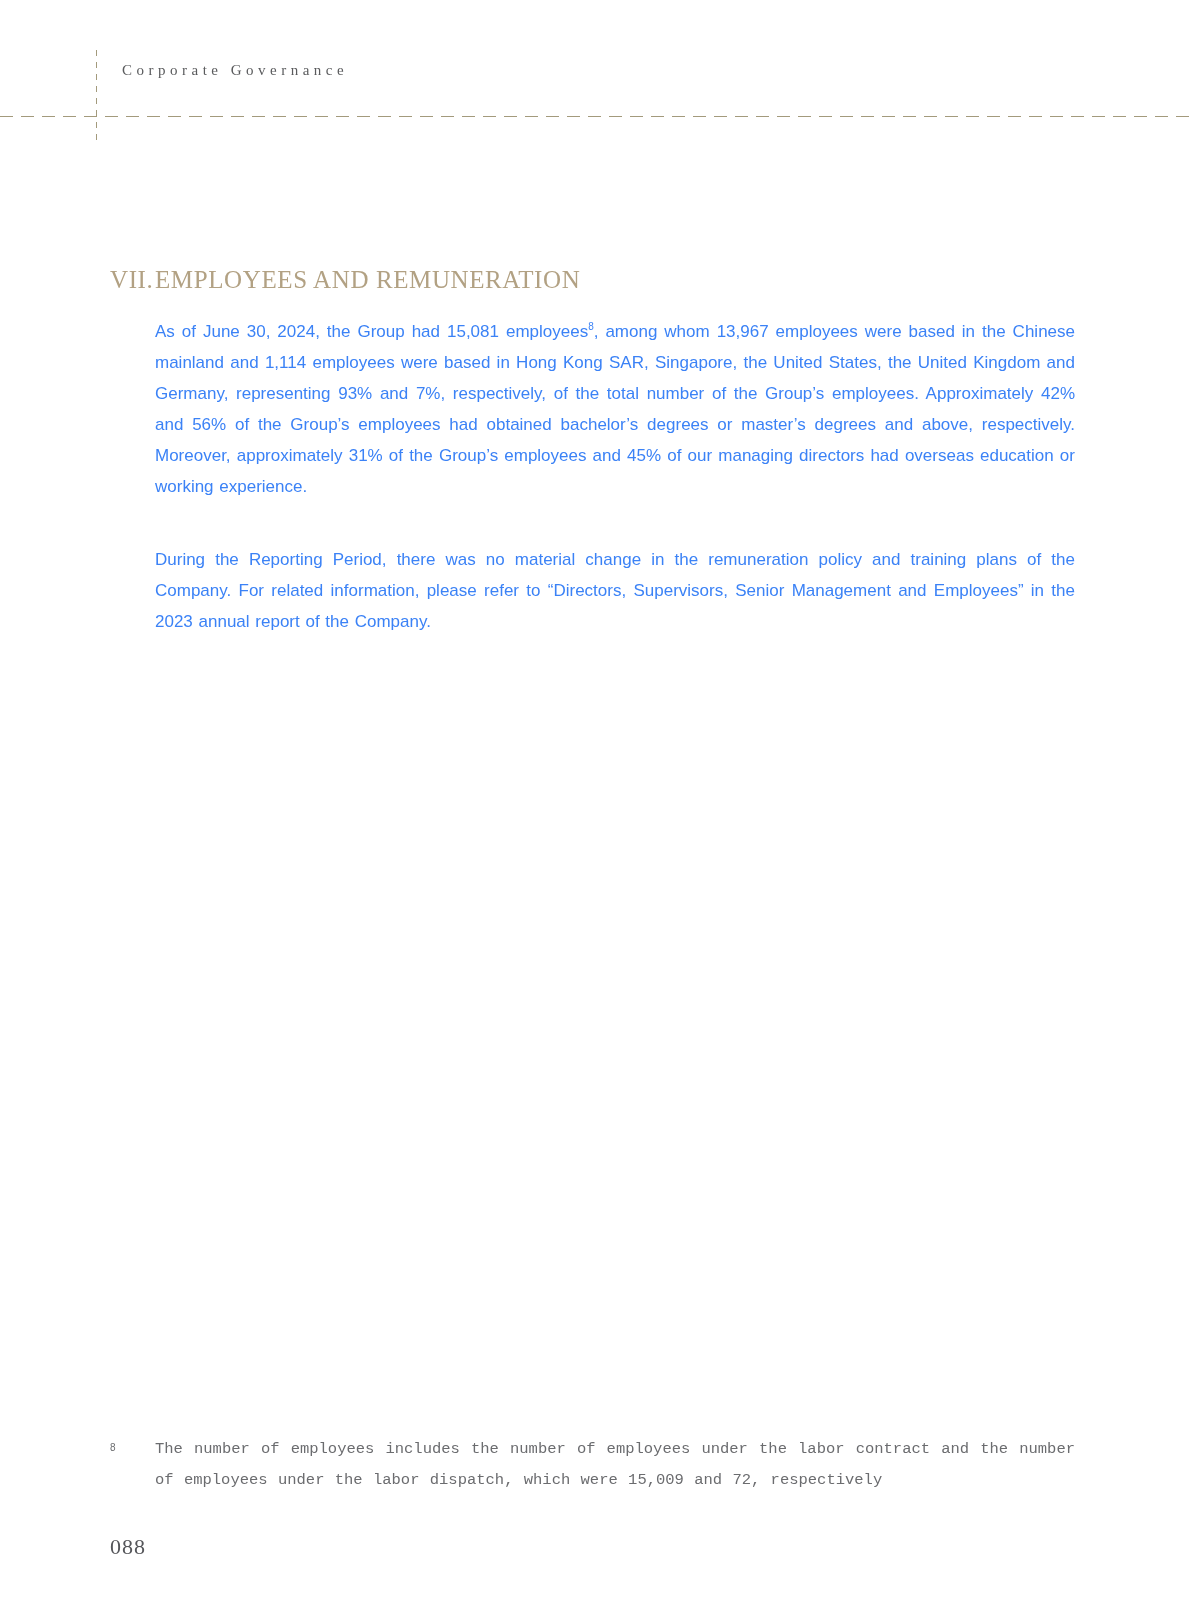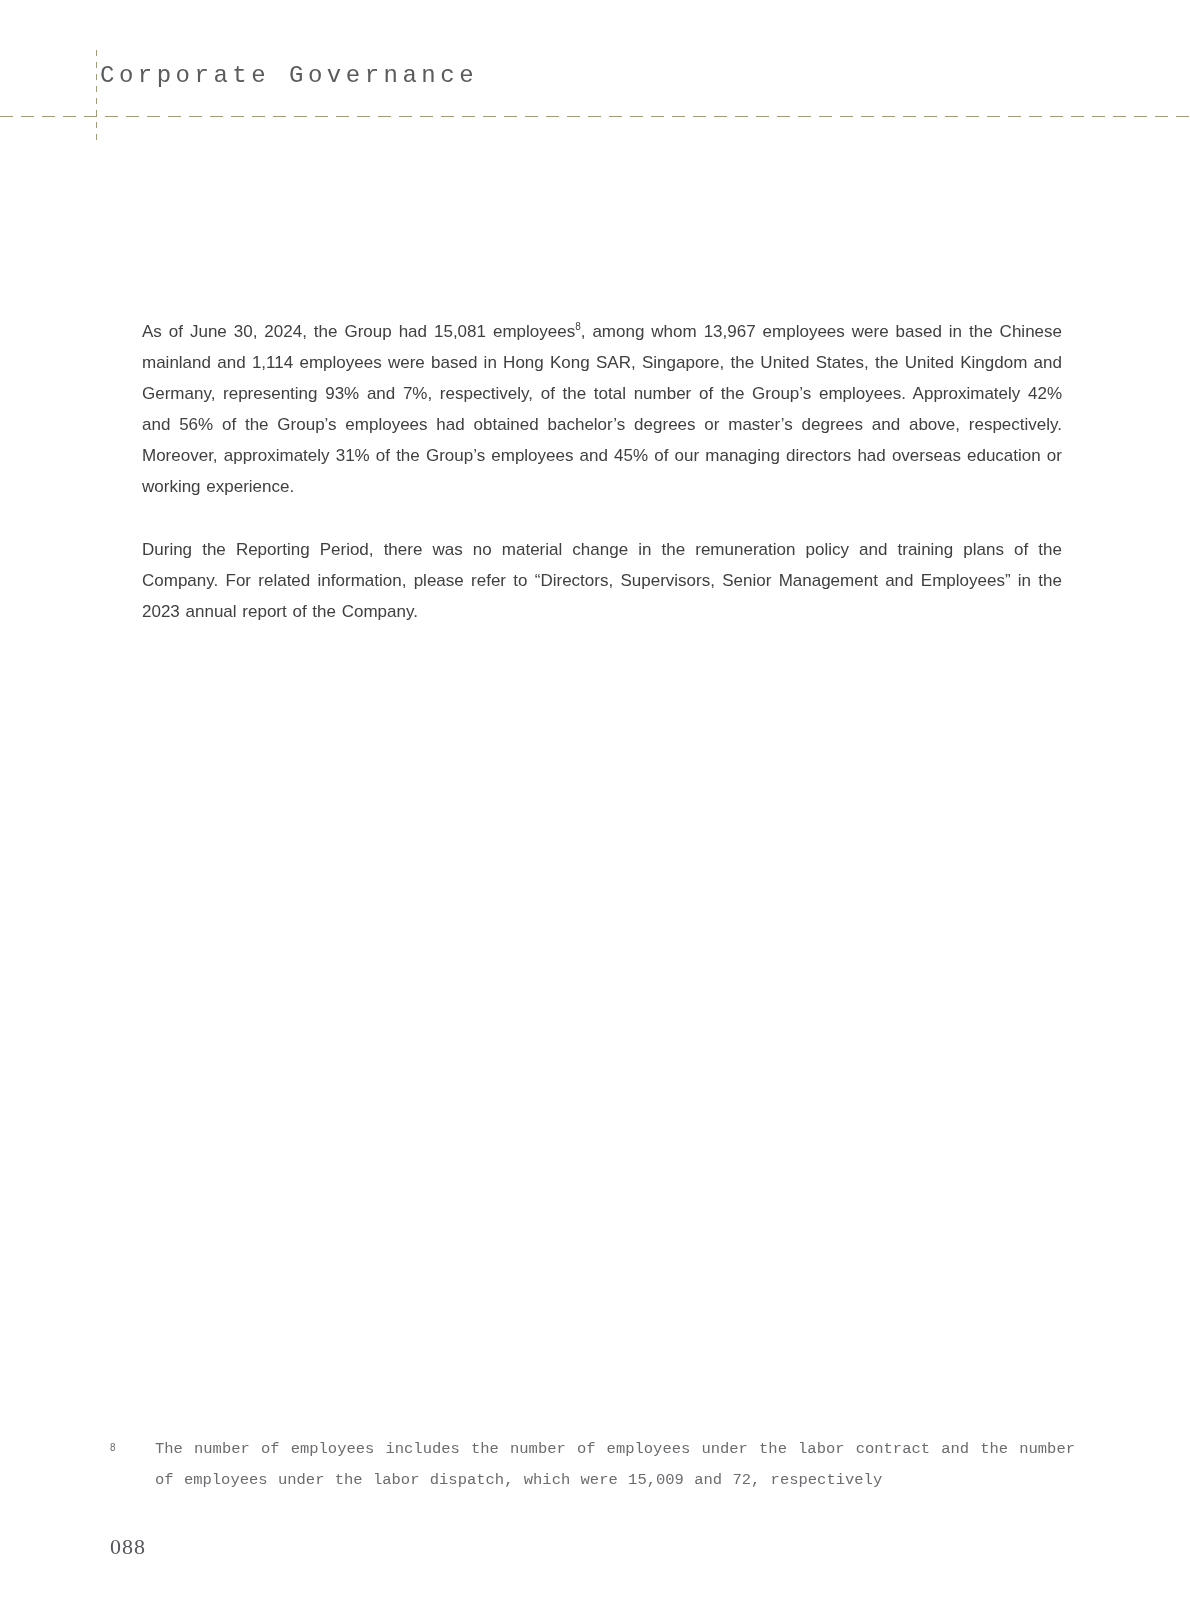--- a/index.html
+++ b/index.html
@@ -9,24 +9,24 @@
     width: 1190px;
     height: 1615px;
     background: #ffffff;
     font-family: "Liberation Sans", sans-serif;
     overflow: hidden;
   }
 
   
   .header-title {
     position: absolute;
-    left: 100px;
+    left: 122px;
     top: 62px;
-    font-family: Liberation Mono, monospace;
-    font-size: 24px;
+    font-family: Liberation Serif, serif;
+    font-size: 15px;
     letter-spacing: 4.5px;
     color: #5a5b5d;
     white-space: nowrap;
   }
   .v-dash {
     position: absolute;
     left: 96px;
     top: 50px;
     width: 1px;
     height: 90px;
@@ -51,30 +51,30 @@
     font-size: 25px;
     letter-spacing: 0.6px;
     color: #b2a183;
     white-space: nowrap;
   }
   .section-title .num { width: 45px; flex: none; }
 
   
   .body-copy {
     position: absolute;
-    left: 142px;
+    left: 155px;
     top: 316px;
     width: 920px;
     font-size: 17px;
     line-height: 31px;
-    color: #404040;
+    color: #3b82f6;
     text-align: justify;
     word-spacing: 1px;
   }
-  .body-copy p + p { margin-top: 32px; }
+  .body-copy p + p { margin-top: 42px; }
   sup {
     font-size: 10px;
     line-height: 0;
     vertical-align: super;
   }
 
   
   .footnote {
     position: absolute;
     left: 110px;
@@ -111,20 +111,24 @@
 </style>
 </head>
 <body>
 
 <div class="page">
 
   <div class="v-dash"></div>
   <div class="header-title">Corporate Governance</div>
   <div class="h-dash"></div>
 
+  <div class="section-title">
+    <span class="num">VII.</span>
+    <span>EMPLOYEES AND REMUNERATION</span>
+  </div>
 
   <div class="body-copy">
     <p><span>As of June 30, 2024, the Group had 15,081 employees</span><sup>8</sup><span>, among whom 13,967 employees were based in the Chinese mainland and 1,114 employees were based in Hong Kong SAR, Singapore, the United States, the United Kingdom and Germany, representing 93% and 7%, respectively, of the total number of the Group’s employees. Approximately 42% and 56% of the Group’s employees had obtained bachelor’s degrees or master’s degrees and above, respectively. Moreover, approximately 31% of the Group’s employees and 45% of our managing directors had overseas education or working experience.</span></p>
     <p>During the Reporting Period, there was no material change in the remuneration policy and training plans of the Company. For related information, please refer to “Directors, Supervisors, Senior Management and Employees” in the 2023 annual report of the Company.</p>
   </div>
 
   <div class="footnote">
     <span class="fn-marker">8</span>
     <span class="fn-text">The number of employees includes the number of employees under the labor contract and the number of employees under the labor dispatch, which were 15,009 and 72, respectively</span>
   </div>

